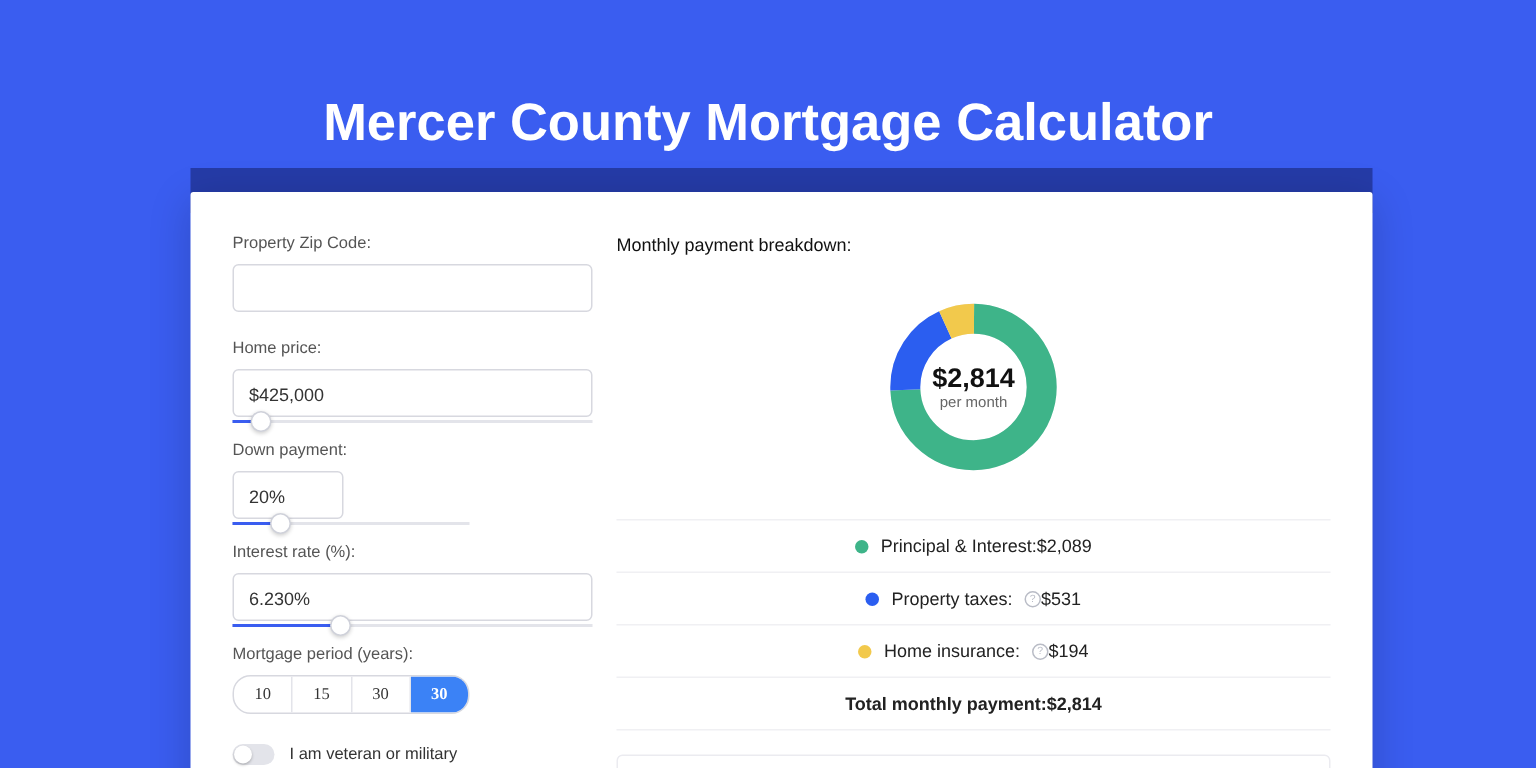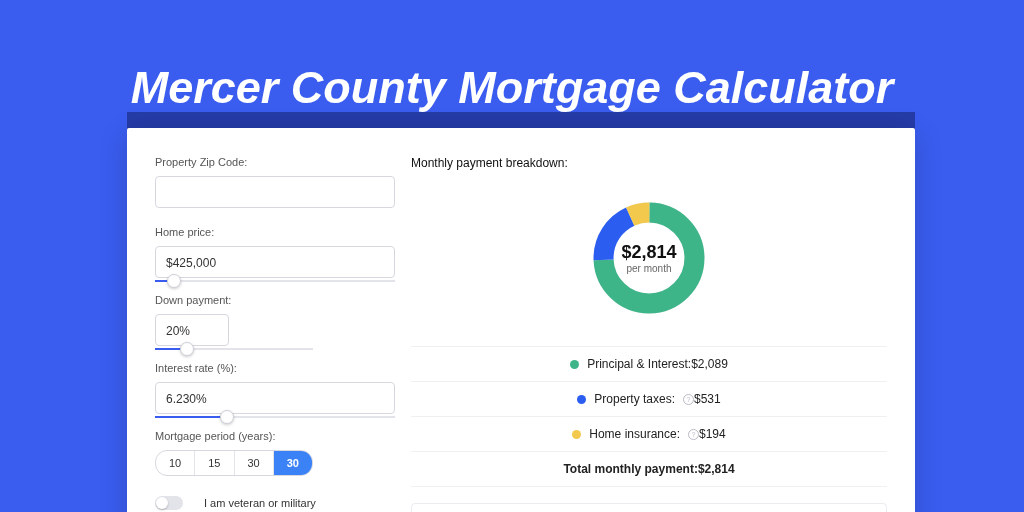--- a/index.html
+++ b/index.html
@@ -1,18 +1,18 @@
 <!DOCTYPE html>
 <html><head>
 <meta charset="utf-8">
 <style>
   * { box-sizing: border-box; margin: 0; padding: 0; }
   html, body { width: 1024px; height: 512px; overflow: hidden; font-family: -apple-system, BlinkMacSystemFont, "Segoe UI", Arial, sans-serif; }
   .stage { width: 1024px; height: 512px; background: #3a5df0; position: relative; }
-  .title { position: absolute; top: 62px; left: 0; right: 0; text-align: center; color: #fff; font-size: 45px; font-weight: 700; font-style: italic; }
+  .title { position: absolute; top: 62px; left: 0; right: 0; text-align: center; color: #fff; font-size: 35px; font-weight: 700; }
   .navy-bar { position: absolute; top: 112px; left: 127px; width: 788px; height: 30px; background: #253ba7; }
   .card {
     position: absolute; top: 128px; left: 127px; width: 788px; height: 520px;
     background: #ffffff; border-radius: 2px; box-shadow: 0 6px 28px rgba(0,0,0,.18);
     display: flex;
   }
   .left { width: 284px; padding: 28px 0 0 28px; }
   .right { flex: 1; padding: 28px 28px 0 0; }
 
   .lbl { font-size: 11px; color: #555; margin-bottom: 8px; }
@@ -28,26 +28,26 @@
     position: absolute; width: 14px; height: 14px; border-radius: 50%; background: #fff;
     border: 1px solid #cfd1da; box-shadow: 0 1px 3px rgba(0,0,0,.2); top: -6px; transform: translateX(-50%);
   }
 
   .dp-row { display: flex; gap: 8px; }
   .dp-row .text-input.small { width: 158px; }
   .dp-row .text-input.pct { width: 74px; }
 
   .group { margin-bottom: 6px; }
 
-  .pills { display: flex; gap: 0; border: 1px solid #d7d8df; border-radius: 12px; width: 158px; overflow: hidden; }
+  .pills { display: flex; gap: 0; border: 1px solid #d7d8df; border-radius: 12px; width: 158px; overflow: hidden; font-family: Liberation Serif, serif; }
   .pill { flex: 1; text-align: center; font-size: 11px; color: #333; padding: 6px 0; cursor: pointer; border-right: 1px solid #e3e4ea; }
   .pill:last-child { border-right: none; }
   .pill.active { background: #3b82f6; color: #fff; font-weight: 600; }
 
-  .toggle-row { display: flex; align-items: center; gap: 21px; margin-top: 20px; }
+  .toggle-row { display: flex; align-items: center; gap: 10px; margin-top: 20px; }
   .toggle {
     width: 28px; height: 14px; border-radius: 14px; background: #e3e4ea; position: relative;
   }
   .toggle .knob {
     position: absolute; width: 12px; height: 12px; background: #fff; border-radius: 50%;
     top: 1px; left: 1px; box-shadow: 0 1px 2px rgba(0,0,0,.25);
   }
   .toggle-label { font-size: 11px; color: #333; }
 
   .donut-wrap { text-align: center; position: relative; height: 140px; margin-bottom: 16px; }

